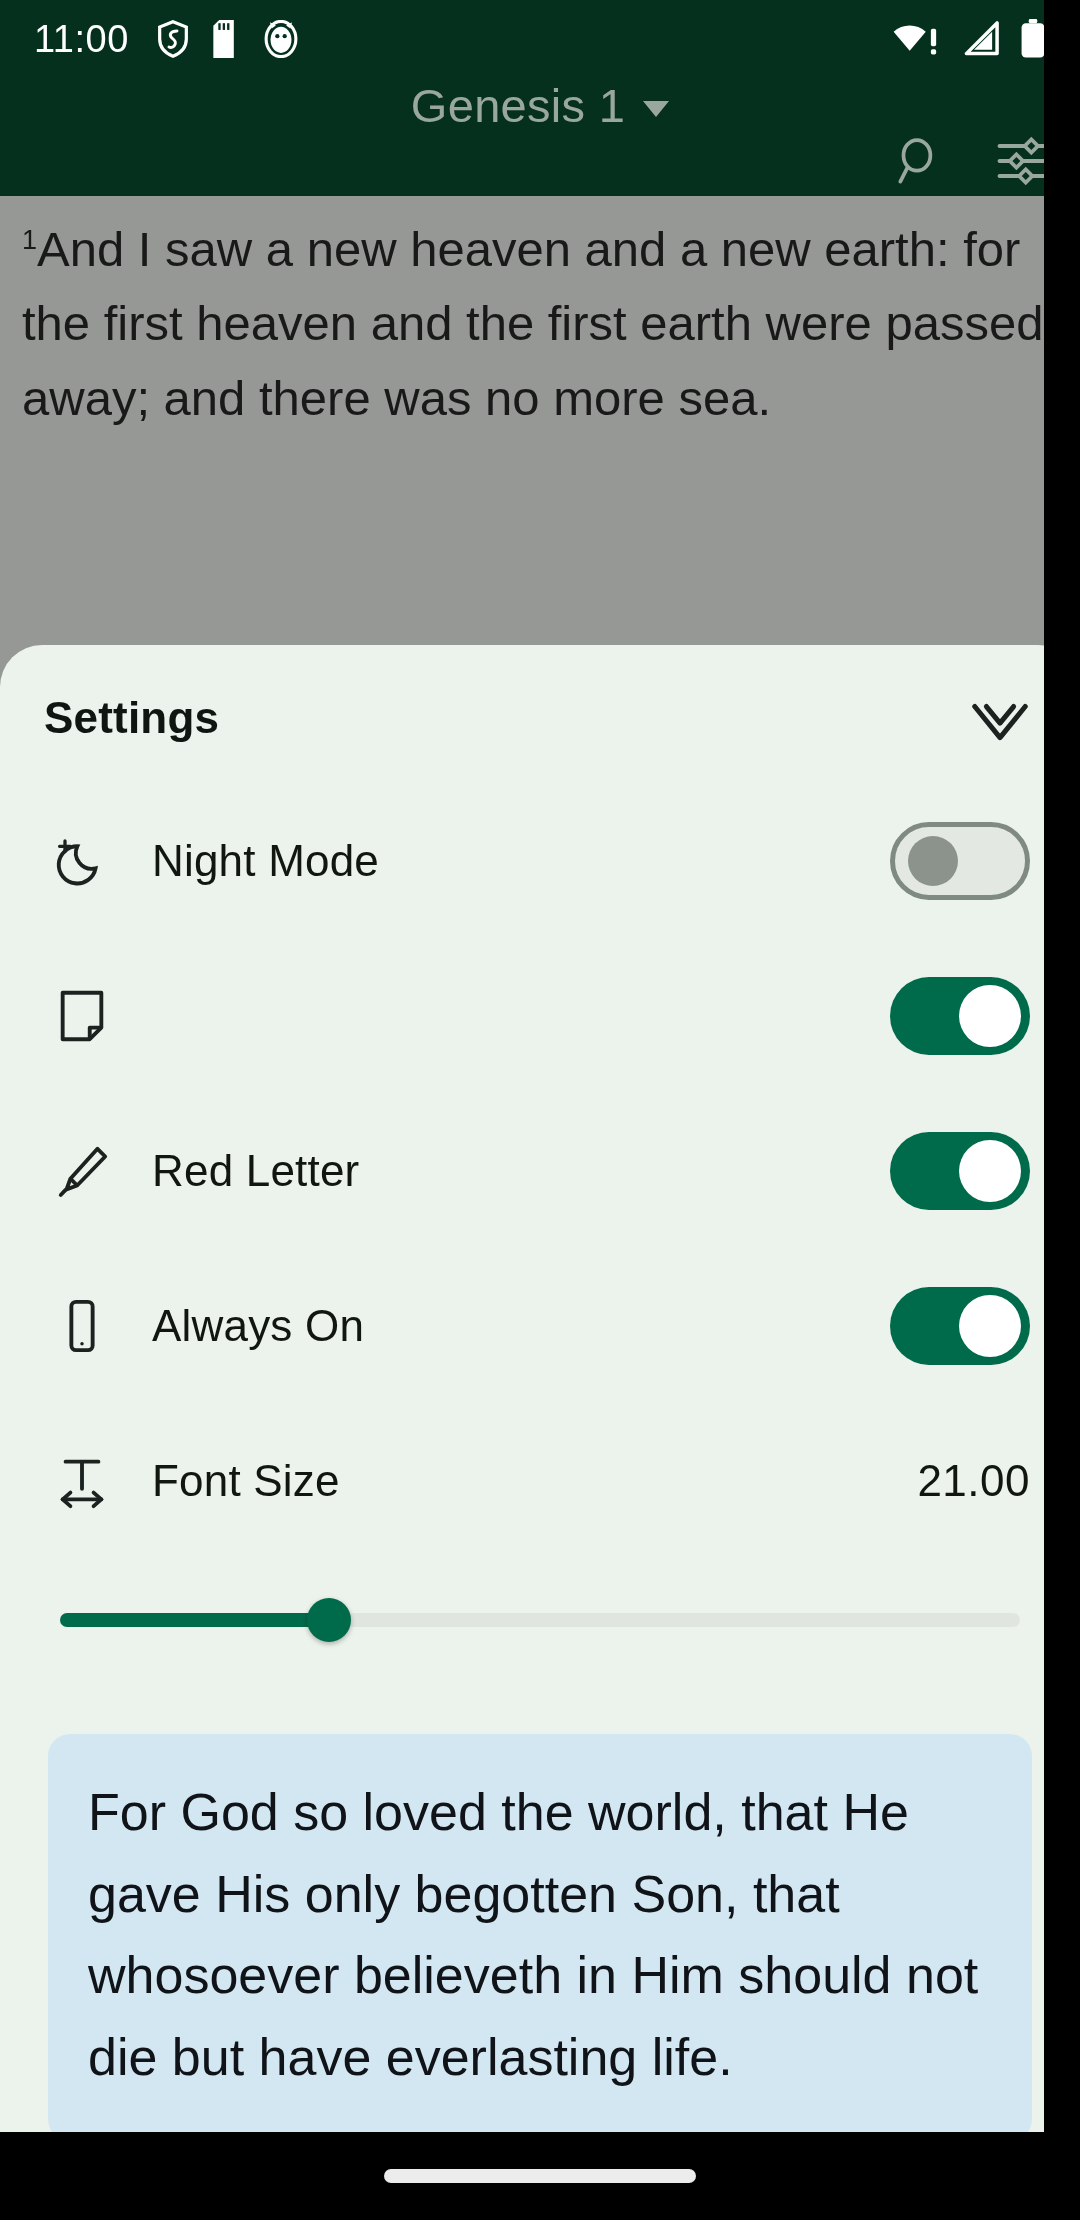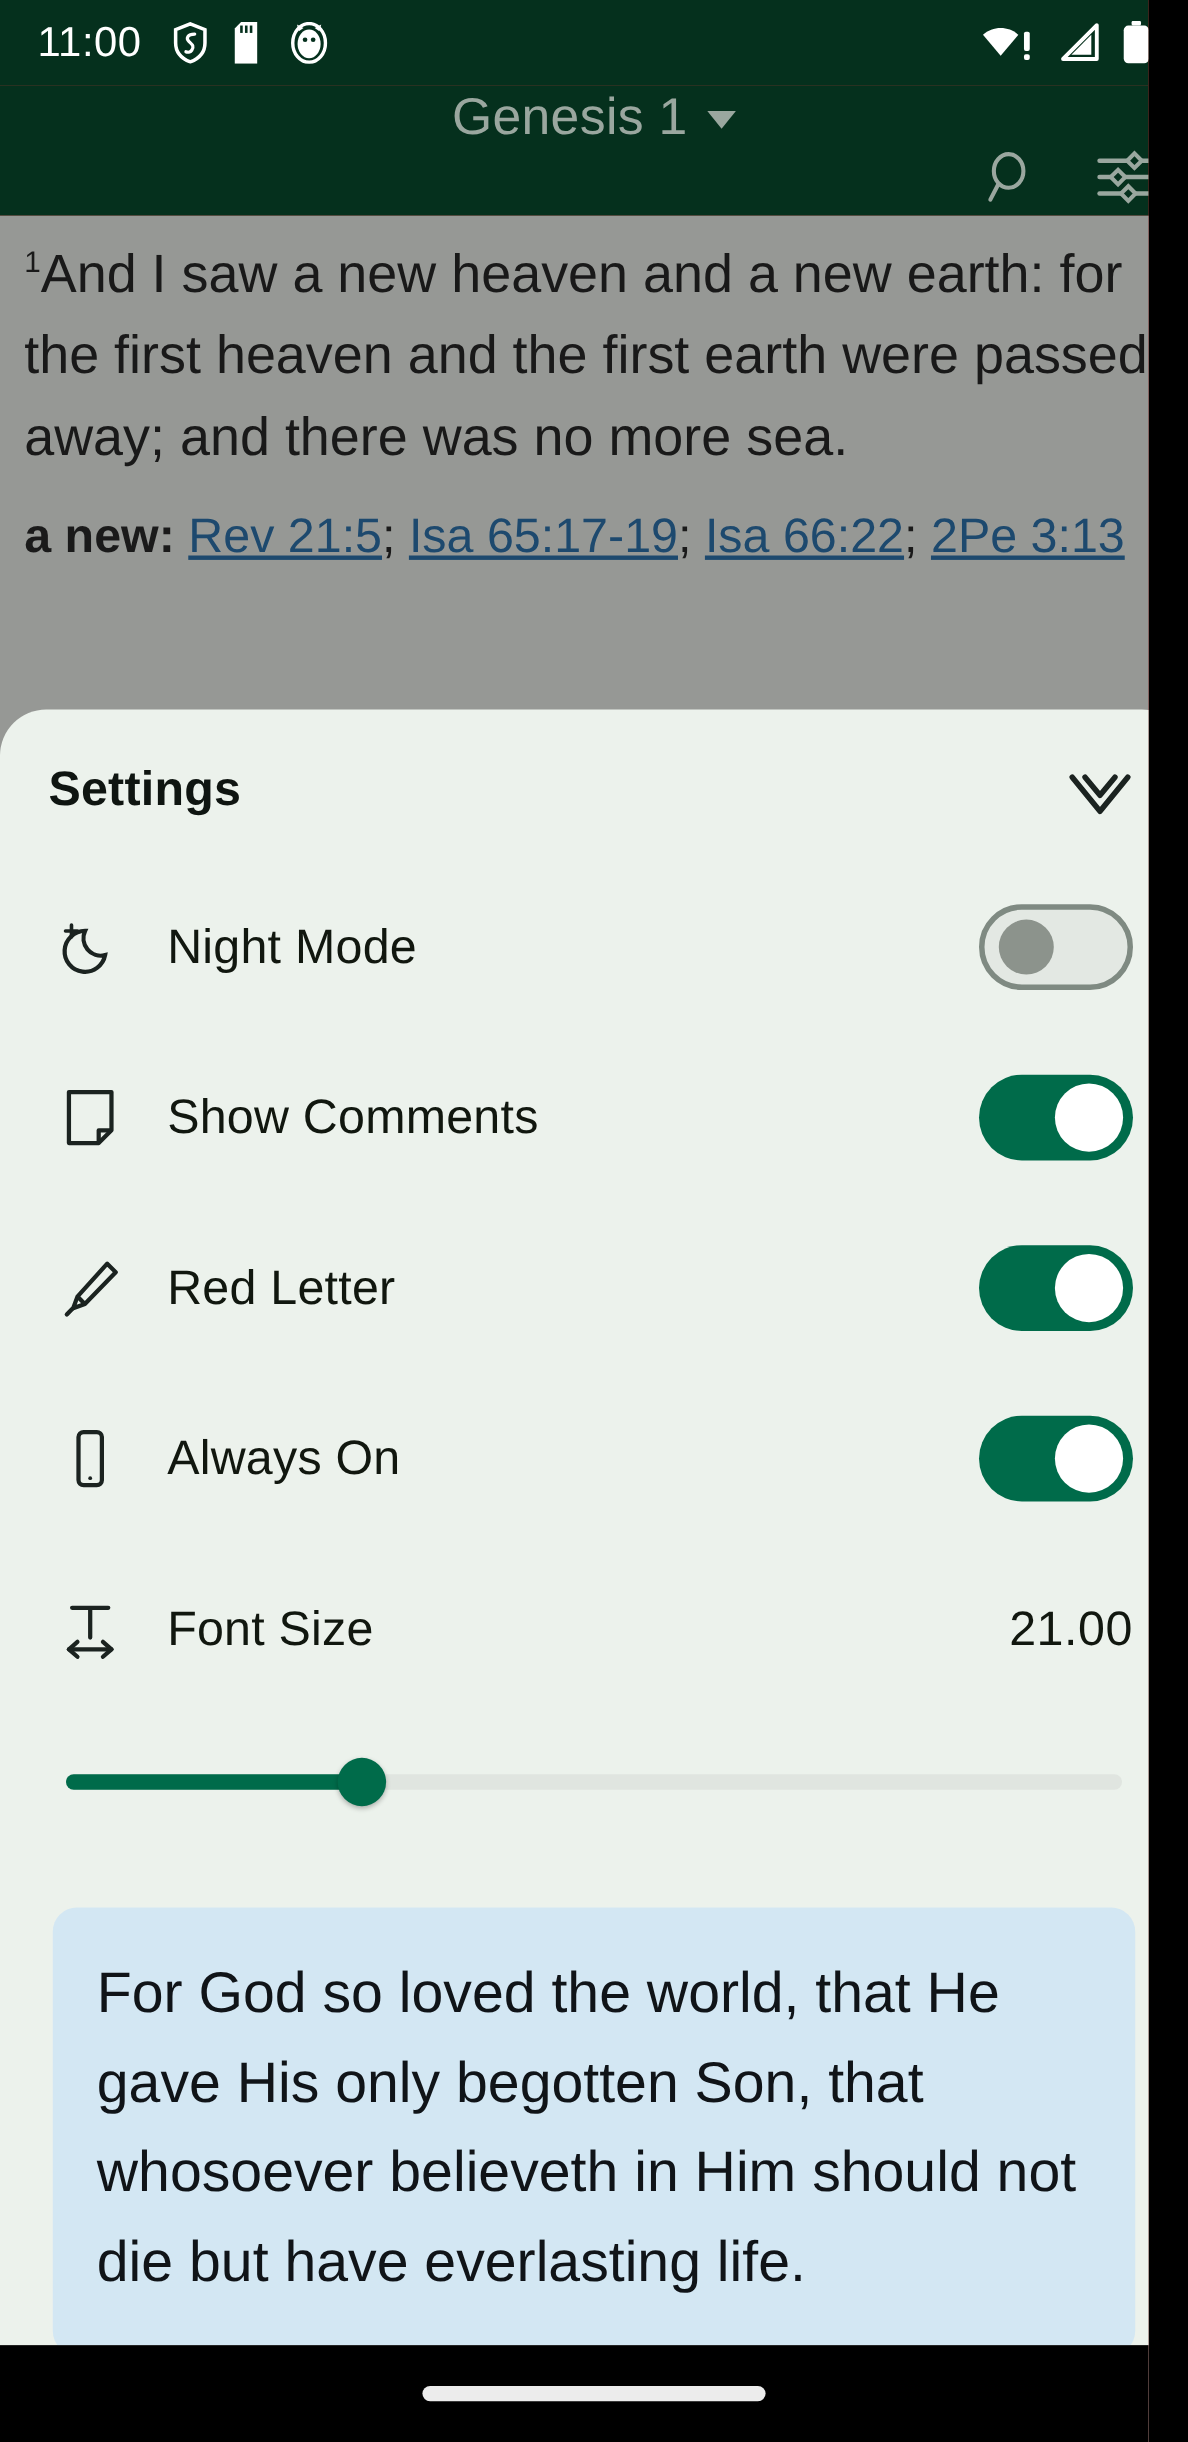--- a/index.html
+++ b/index.html
@@ -273,27 +273,20 @@
         <rect x="14.5" y="20.5" width="5" height="5" transform="rotate(45 17 23)" fill="#05301d" stroke="#9aa79f" stroke-width="2"></rect>
       </svg>
     </div>
   </div>
 
   <div id="scripture-area">
     <div id="scripture-inner">
       <p id="verse-1">
         <span class="vnum">1</span><span>And I saw a new heaven and a new earth: for the first heaven and the first earth were passed away; and there was no more sea.</span>
       </p>
-      <p id="crossref-line">
-        <span>a new:</span>
-        <span class="xref">Rev 21:5</span><span class="sep">;</span>
-        <span class="xref">Isa 65:17-19</span><span class="sep">;</span>
-        <span class="xref">Isa 66:22</span><span class="sep">;</span>
-        <span class="xref">2Pe 3:13</span>
-      </p>
     </div>
   </div>
 
   <div id="scrim"></div>
 
   <div id="settings-sheet">
 
     <div id="sheet-header">
       <span id="settings-title">Settings</span>
       <span id="collapse-sheet-button">
@@ -321,21 +314,20 @@
         </span>
       </div>
 
       <div class="setting-row">
         <span class="row-icon">
           <svg width="58" height="58" viewBox="0 0 30 30">
             <path d="M5 3 L25 3 L25 21 L19 27 L5 27 Z" fill="none" stroke="#1b2320" stroke-width="2" stroke-linejoin="round"></path>
             <path d="M25 21 L19 21 L19 27" fill="none" stroke="#1b2320" stroke-width="2" stroke-linejoin="round"></path>
           </svg>
         </span>
-        <span class="row-label">Show Comments</span>
         <span class="row-trailing">
           <span class="toggle on">
             <span class="knob"></span>
           </span>
         </span>
       </div>
 
       <div class="setting-row">
         <span class="row-icon">
           <svg width="58" height="58" viewBox="0 0 30 30">

